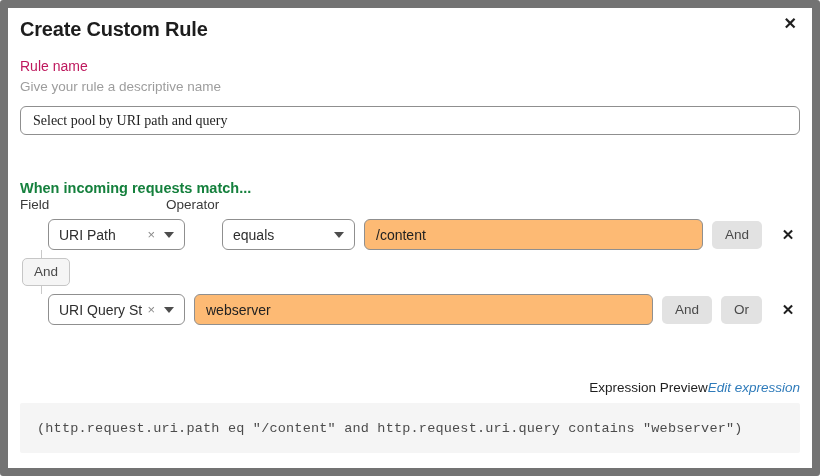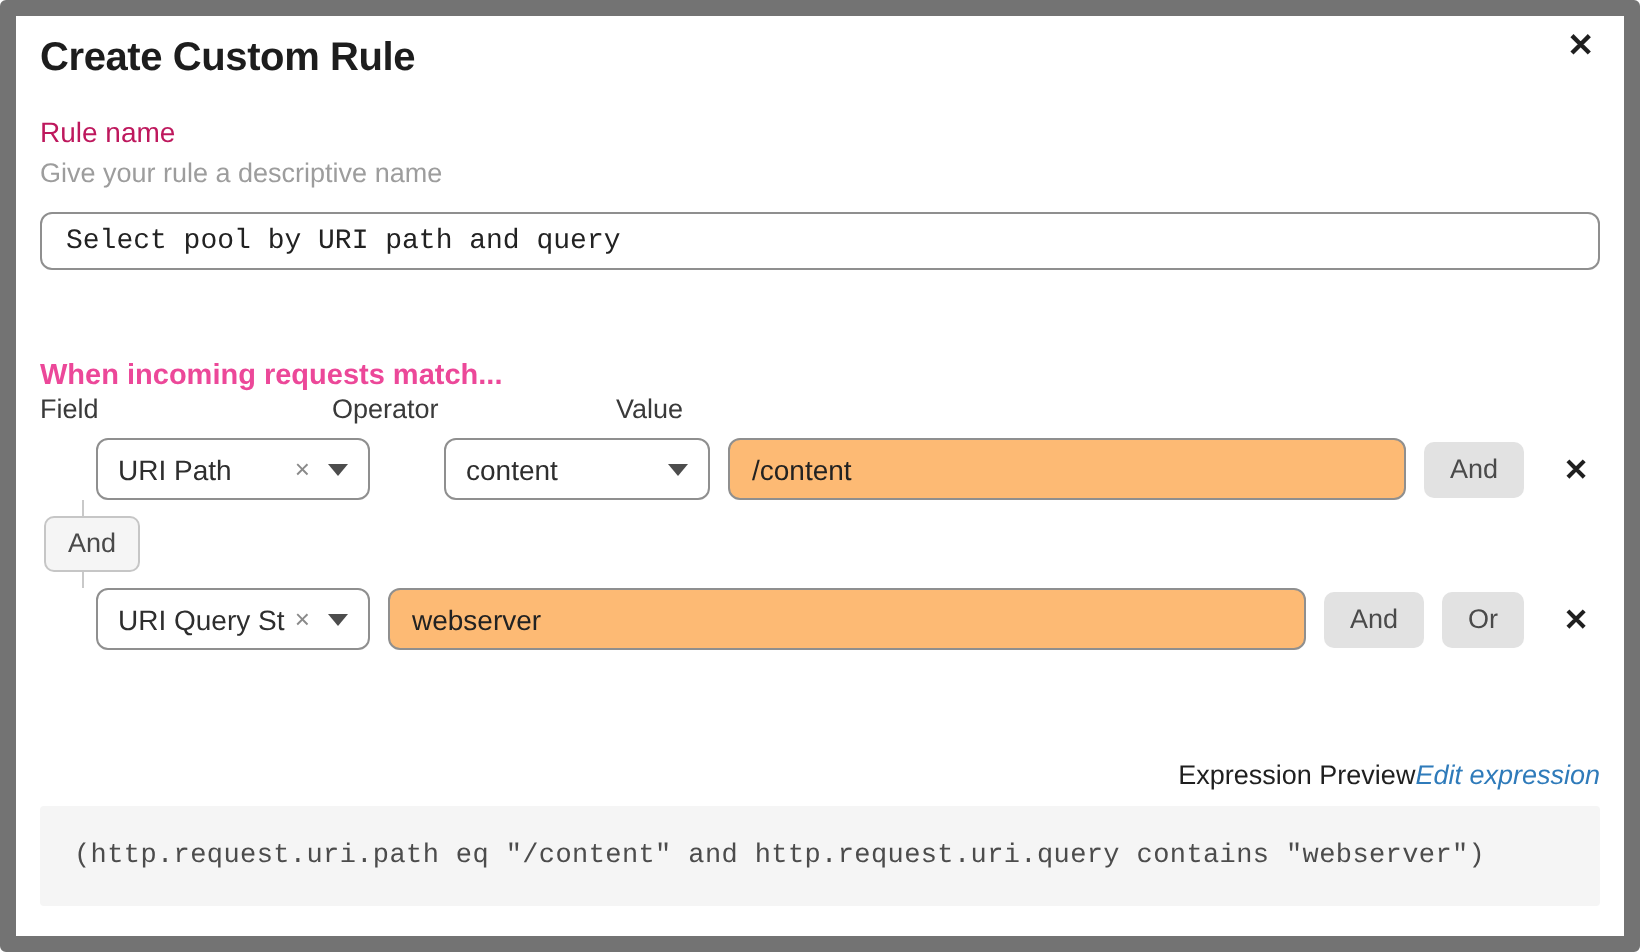--- a/index.html
+++ b/index.html
@@ -48,32 +48,32 @@
     color: #9d9d9d;
   }
   .text-input {
     display: block;
     margin-top: 11px;
     width: 100%;
     height: 29px;
     border: 1px solid #8f8f8f;
     border-radius: 6px;
     padding: 0 12px;
-    font-family: Liberation Mono, monospace;
+    font-family: Liberation Serif, serif;
     font-size: 14px;
     color: #222;
     outline: none;
     background: #fff;
   }
   .match-heading {
     margin-top: 45px;
     font-size: 14.5px;
     line-height: 17px;
     font-weight: 700;
-    color: #ec4899;
+    color: #15803d;
   }
   .col-labels {
     display: flex;
     font-size: 13.5px;
     line-height: 15px;
     color: #3a3a3a;
   }
   .col-field-w   { width: 137px; margin-right: 9px; }
   .col-op-w      { width: 133px; margin-right: 9px; }
   .col-value-w   { flex: 1; }
@@ -213,31 +213,30 @@
 
   <div class="section-label">Rule name</div>
   <div class="hint">Give your rule a descriptive name</div>
   <input class="text-input" type="text" value="Select pool by URI path and query" style="">
 
   <div class="match-heading">When incoming requests match...</div>
 
   <div class="col-labels">
     <span class="col-field-w">Field</span>
     <span class="col-op-w">Operator</span>
-    <span class="col-value-w">Value</span>
   </div>
 
   <div class="cond-row row-1">
     <div class="select col-field-w">
       <span class="sel-label">URI Path</span>
       <span class="clear-x">×</span>
       <span class="caret"></span>
     </div>
     <div class="select col-op-w">
-      <span class="sel-label">content</span>
+      <span class="sel-label">equals</span>
       <span class="caret"></span>
     </div>
     <input class="value-input" type="text" value="/content" style="">
     <button class="conj-btn">And</button>
     <div class="row-delete">✕</div>
   </div>
 
   <div class="conn-line"></div>
   <div>
     <span class="conn-badge">And</span>

